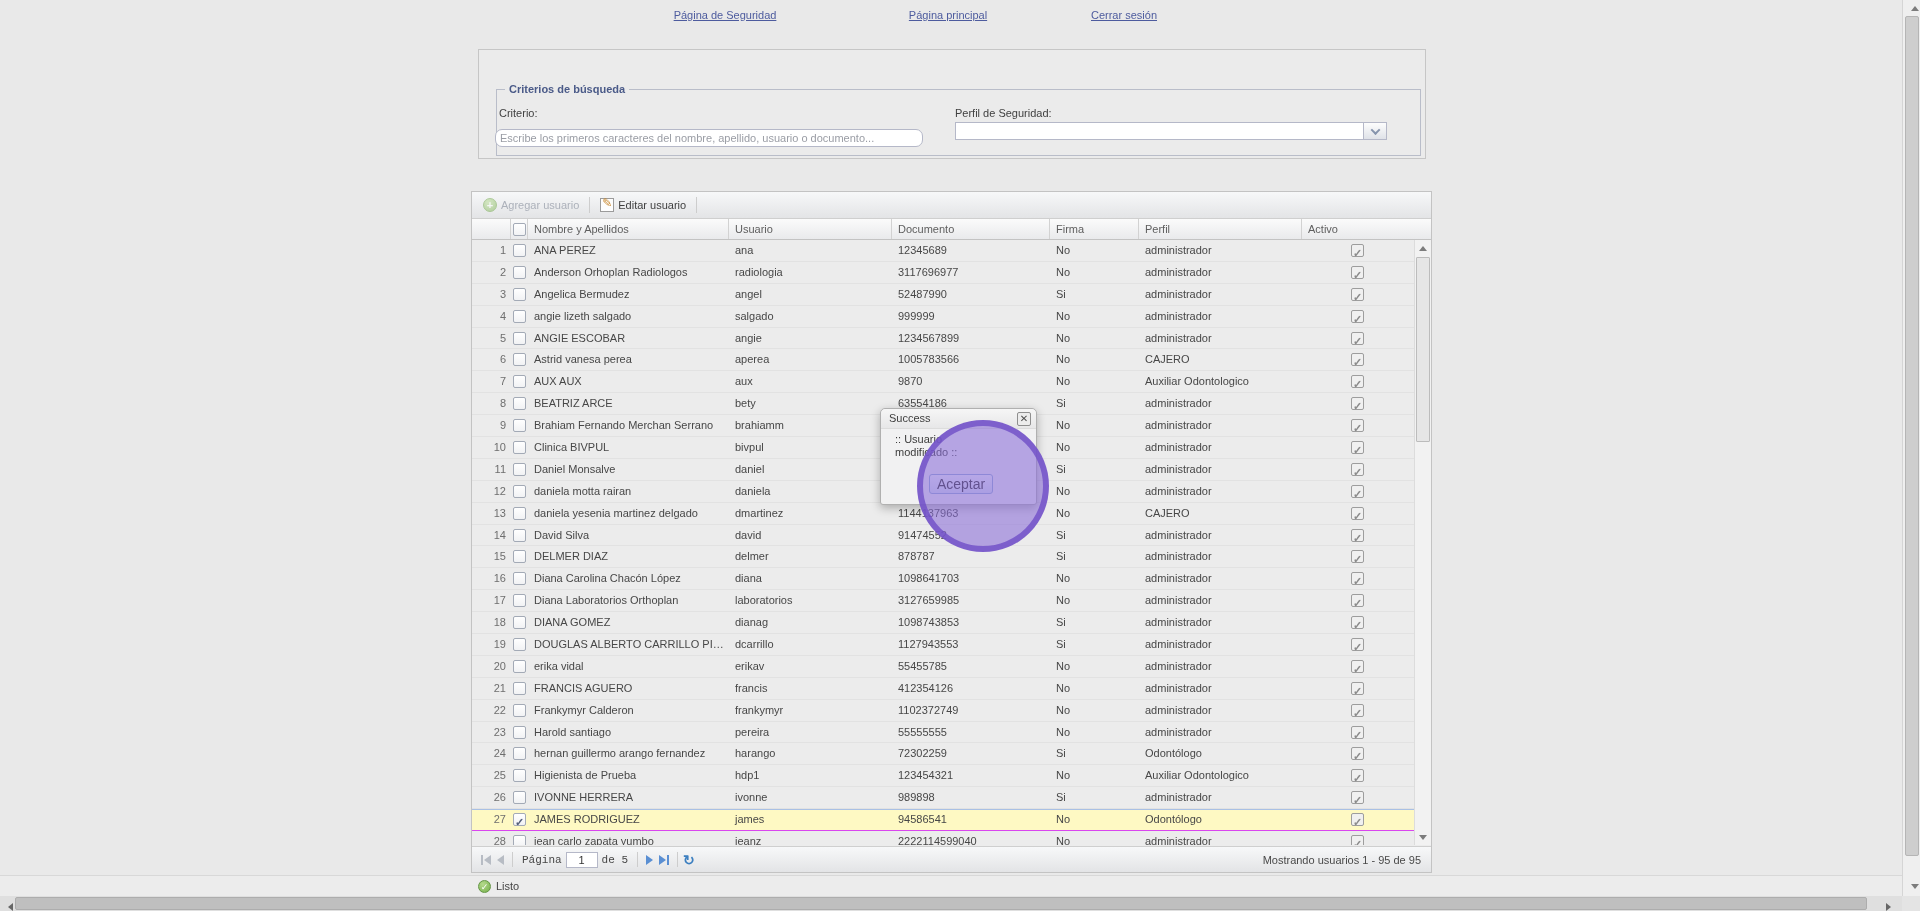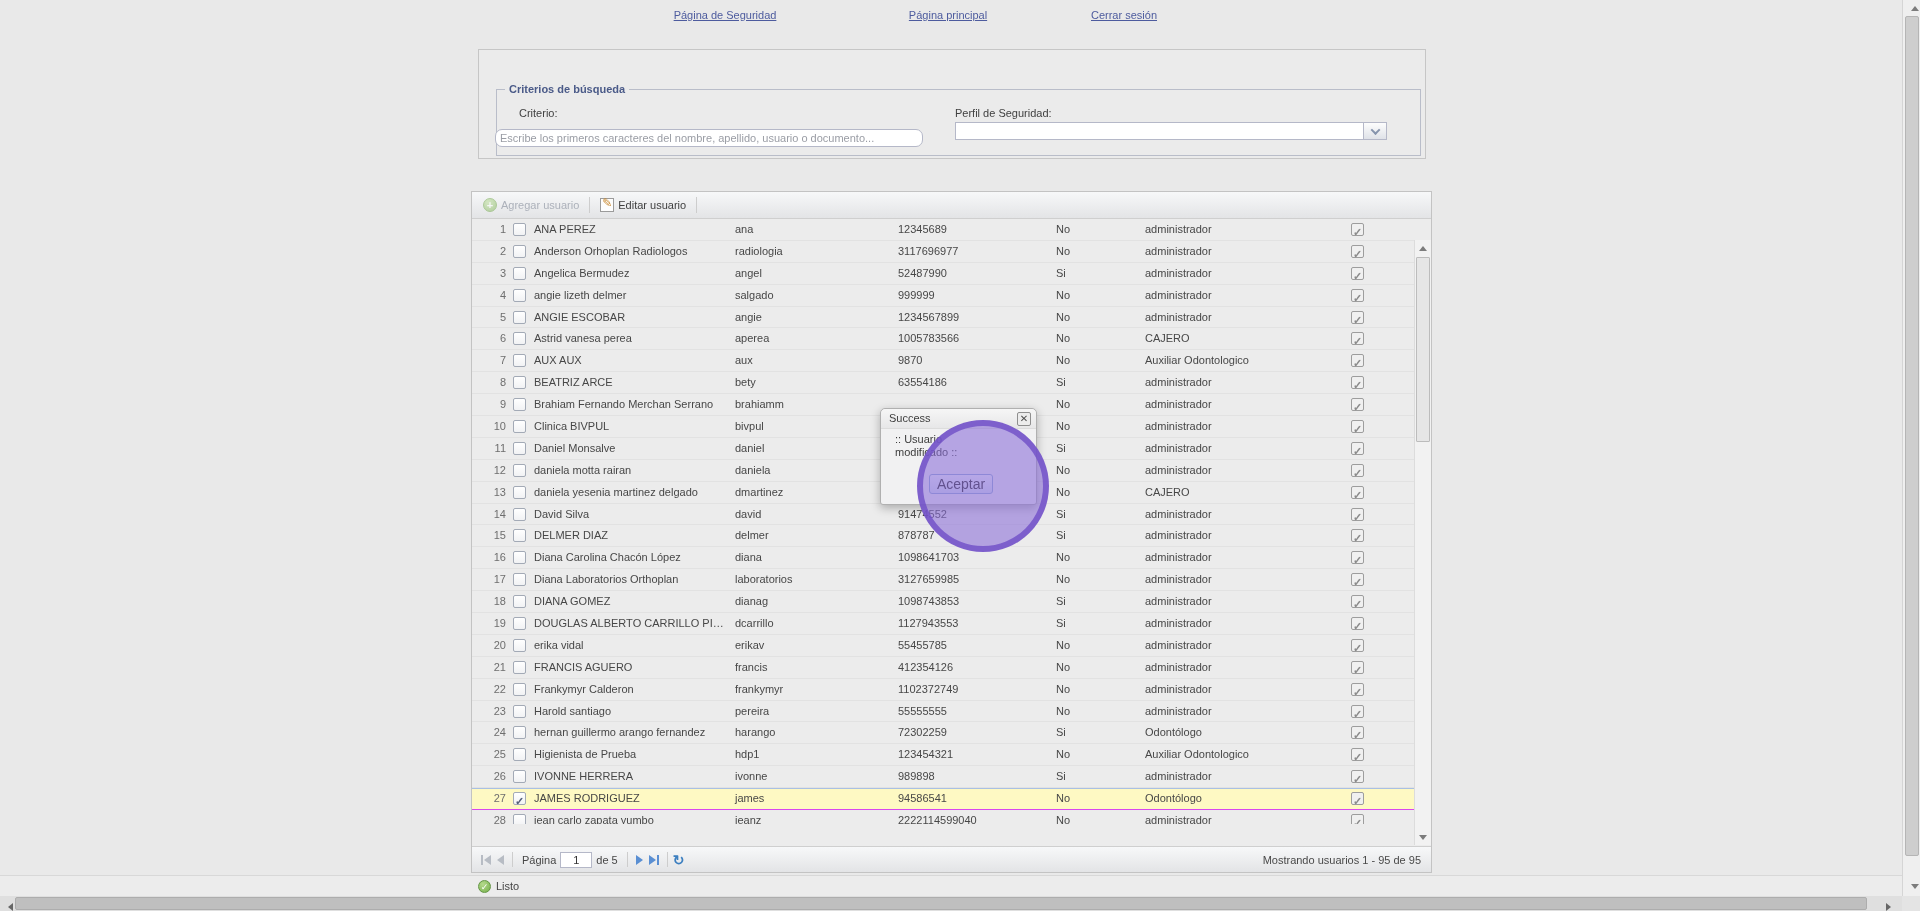--- a/index.html
+++ b/index.html
@@ -68,21 +68,21 @@
   .gpager { position:absolute; left:0; bottom:0; width:100%; height:26px; border-top:1px solid #cfcfcf;
             background:linear-gradient(#f7f8f9,#e3e4e6); display:flex; align-items:center; padding:0 6px; }
   .pgbtn { display:flex; align-items:center; gap:1px; padding:3px; cursor:pointer; }
   .pg-tri-l { width:0; height:0; border-top:5px solid transparent; border-bottom:5px solid transparent; border-right:7px solid #5a8fd3; }
   .pg-tri-r { width:0; height:0; border-top:5px solid transparent; border-bottom:5px solid transparent; border-left:7px solid #5a8fd3; }
   .pg-bar { width:2px; height:10px; background:#5a8fd3; }
   .pgbtn.dis .pg-tri-l, .pgbtn.dis .pg-tri-r { border-right-color:#b7bcc4; border-left-color:#b7bcc4; }
   .pgbtn.dis .pg-bar { background:#b7bcc4; }
   .pgbtn.dis { cursor:default; }
   .pgsep { width:1px; height:15px; background:#cdcdcd; margin:0 5px; }
-  .pglabel { color:#464646; margin:0 4px; }
+  .pglabel { color:#464646; margin:0 4px;font-family:Liberation Mono, monospace; }
   .pginput { width:32px; height:16px; border:1px solid #b5b8c8; background:#fff; text-align:center;
              font-family:"Liberation Sans",sans-serif; font-size:11px; color:#333; }
   .refresh { color:#3c7fc0; font-size:14px; font-weight:bold; cursor:pointer; line-height:14px; }
   .pgstatus { margin-left:auto; padding-right:4px; color:#494949; }
 
   
   .statusbar { position:absolute; left:0; top:875px; width:1902px; height:21px; background:#ececec; border-top:1px solid #d8d8d8;
                display:flex; align-items:center; }
   .st-ico { width:13px; height:13px; border-radius:50%; background:radial-gradient(circle at 35% 30%,#b4d98c,#76b04a);
             border:1px solid #639644; color:#fff; font-size:9px; line-height:12px; text-align:center; margin:0 5px 0 478px; }
@@ -115,21 +115,21 @@
 <body>
 
 <a class="toplink" id="lnk1">Página de Seguridad</a>
 <a class="toplink" id="lnk2">Página principal</a>
 <a class="toplink" id="lnk3">Cerrar sesión</a>
 
 <div class="panel">
   <div class="fieldset">
     <span class="fieldset-legend">Criterios de búsqueda</span>
   </div>
-  <div class="flabel" style="left:20px; top:57px;margin-left:20px;">Criterio:</div>
+  <div class="flabel" style="left:20px; top:57px;">Criterio:</div>
   <input class="txt" style="left: 16px; top: 79px; width: 428px; border-radius: 7px;" placeholder="Escribe los primeros caracteres del nombre, apellido, usuario o documento...">
   <div class="flabel" style="left:476px; top:57px;">Perfil de Seguridad:</div>
   <div class="combo" style="left:476px; top:72px;">
     <input class="txt" style="width: 409px;" readonly="" value="">
     <div class="combo-trigger">
       <div class="chev"></div>
     </div>
   </div>
 </div>
 
@@ -140,20 +140,32 @@
       <span>Agregar usuario</span>
     </div>
     <div class="tbsep"></div>
     <div class="tbtn">
       <div class="ico ico-edit"></div>
       <span>Editar usuario</span>
     </div>
     <div class="tbsep"></div>
   </div>
 
+  <div class="ghead">
+    <div class="hcell c-num"></div>
+    <div class="hcell c-chk cell ctr" style="padding-left:2px;">
+      <div class="cb"></div>
+    </div>
+    <div class="hcell c-nom">Nombre y Apellidos</div>
+    <div class="hcell c-usu">Usuario</div>
+    <div class="hcell c-doc">Documento</div>
+    <div class="hcell c-fir">Firma</div>
+    <div class="hcell c-per">Perfil</div>
+    <div class="hcell c-act" style="border-right:none;">Activo</div>
+  </div>
 
   <div class="gbody">
     <div id="grid-rows">
         <div class="grid-row">
           <div class="cell c-num num">1</div>
           <div class="cell c-chk ctr">
             <div class="cb"></div>
           </div>
           <div class="cell c-nom">ANA PEREZ</div>
           <div class="cell c-usu">ana</div>
@@ -190,21 +202,21 @@
           <div class="cell c-per">administrador</div>
           <div class="cell c-act ctr">
             <div class="cb dis checked"></div>
           </div>
         </div>
         <div class="grid-row">
           <div class="cell c-num num">4</div>
           <div class="cell c-chk ctr">
             <div class="cb"></div>
           </div>
-          <div class="cell c-nom">angie lizeth delmer</div>
+          <div class="cell c-nom">angie lizeth salgado</div>
           <div class="cell c-usu">salgado</div>
           <div class="cell c-doc">999999</div>
           <div class="cell c-fir">No</div>
           <div class="cell c-per">administrador</div>
           <div class="cell c-act ctr">
             <div class="cb dis checked"></div>
           </div>
         </div>
         <div class="grid-row">
           <div class="cell c-num num">5</div>

